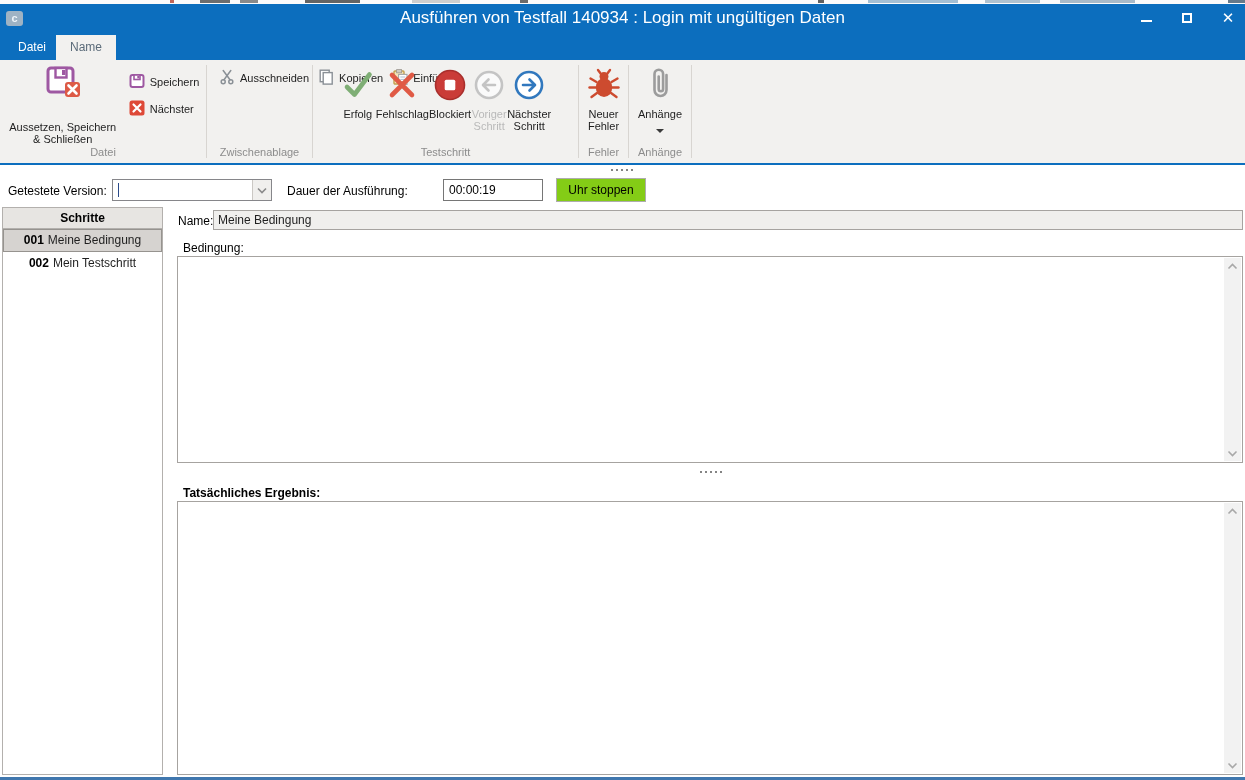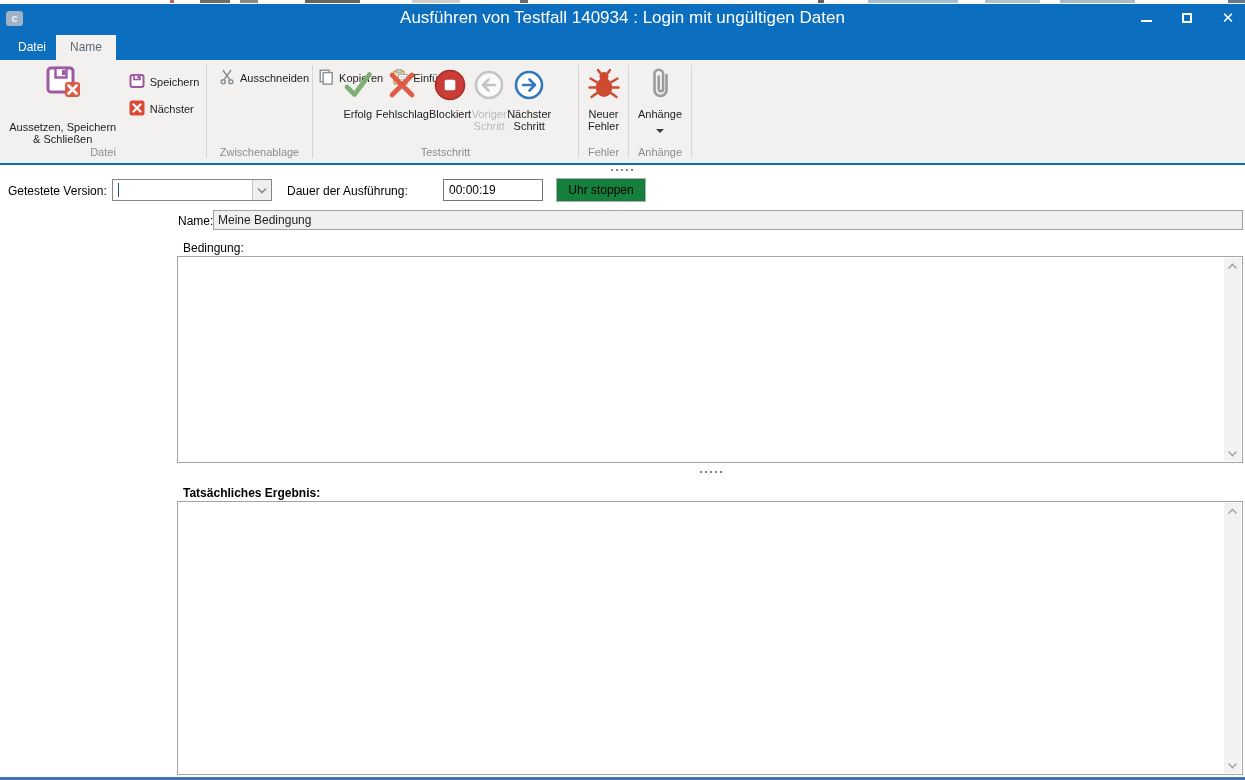--- a/index.html
+++ b/index.html
@@ -66,21 +66,21 @@
   
   .tb-label { position:absolute; font-size:12px; color:#000; }
   .lbl-version { left:8px; top:184px; }
   .combo { position:absolute; left:112px; top:179px; width:160px; height:22px; background:#fff; border:1px solid #86868a; }
   .combo .caret-line { position:absolute; left:5px; top:3px; width:1px; height:14px; background:#2b4a8a; }
   .combo .dd { position:absolute; right:0; top:0; width:19px; height:100%; background:#f0efed;
                border-left:1px solid #cbc8c4; display:flex; align-items:center; justify-content:center; }
   .lbl-duration { left:287px; top:184px; }
   .time-input { position:absolute; left:443px; top:179px; width:100px; height:22px; border:1px solid #767676;
                 font-family:inherit; font-size:12px; padding-left:5px; color:#000; }
-  .stop-btn { position:absolute; left:556px; top:178px; width:90px; height:24px; background:#15803d;
+  .stop-btn { position:absolute; left:556px; top:178px; width:90px; height:24px; background:#84cc16;
               border:1px solid #adadad; font-family:inherit; font-size:12px; color:#000; cursor:default; }
 
   
   .steps-panel { position:absolute; left:2px; top:207px; width:161px; height:568px; border:1px solid #b3b0ad; background:#fff; }
   .sp-header { height:21px; background:#e7e5e2; border-bottom:1px solid #b3b0ad; font-weight:bold; font-size:12px;
                text-align:center; line-height:21px; color:#000; }
   .sp-item { height:23px; line-height:21px; text-align:center; font-size:12px; border:1px solid transparent; cursor:default; }
   .sp-item.selected { background:#d6d3d0; border:1px solid #96938f; }
   .sp-item .num { font-weight:bold; margin-right:4px; color:#000; }
   .sp-item .stext { color:#1f1f1f; }
@@ -332,20 +332,29 @@
         <svg width="10" height="7" viewBox="0 0 10 7" fill="none">
             <path d="M1 1.5 L5 5.5 L9 1.5" stroke="#8a8a8a" stroke-width="1.6"></path>
           </svg>
       </span>
     </div>
   </div>
   <div class="tb-label lbl-duration">Dauer der Ausführung:</div>
   <input class="time-input" value="00:00:19" style="">
   <button class="stop-btn">Uhr stoppen</button>
 
+  <div class="steps-panel">
+    <div class="sp-header">Schritte</div>
+    <div class="sp-item selected">
+      <span class="num">001</span><span class="stext">Meine Bedingung</span>
+    </div>
+    <div class="sp-item">
+      <span class="num">002</span><span class="stext">Mein Testschritt</span>
+    </div>
+  </div>
 
   <div class="dt-label lbl-name">Name:</div>
   <div class="name-field">Meine Bedingung</div>
 
   <div class="dt-label lbl-bedingung">Bedingung:</div>
   <div class="ta ta1">
     <div class="sbar">
       <div class="sarrow up">
         <svg width="11" height="7" viewBox="0 0 11 7" fill="none">
             <path d="M1.5 5.5 L5.5 1.5 L9.5 5.5" stroke="#a8a8a8" stroke-width="1.6"></path>

